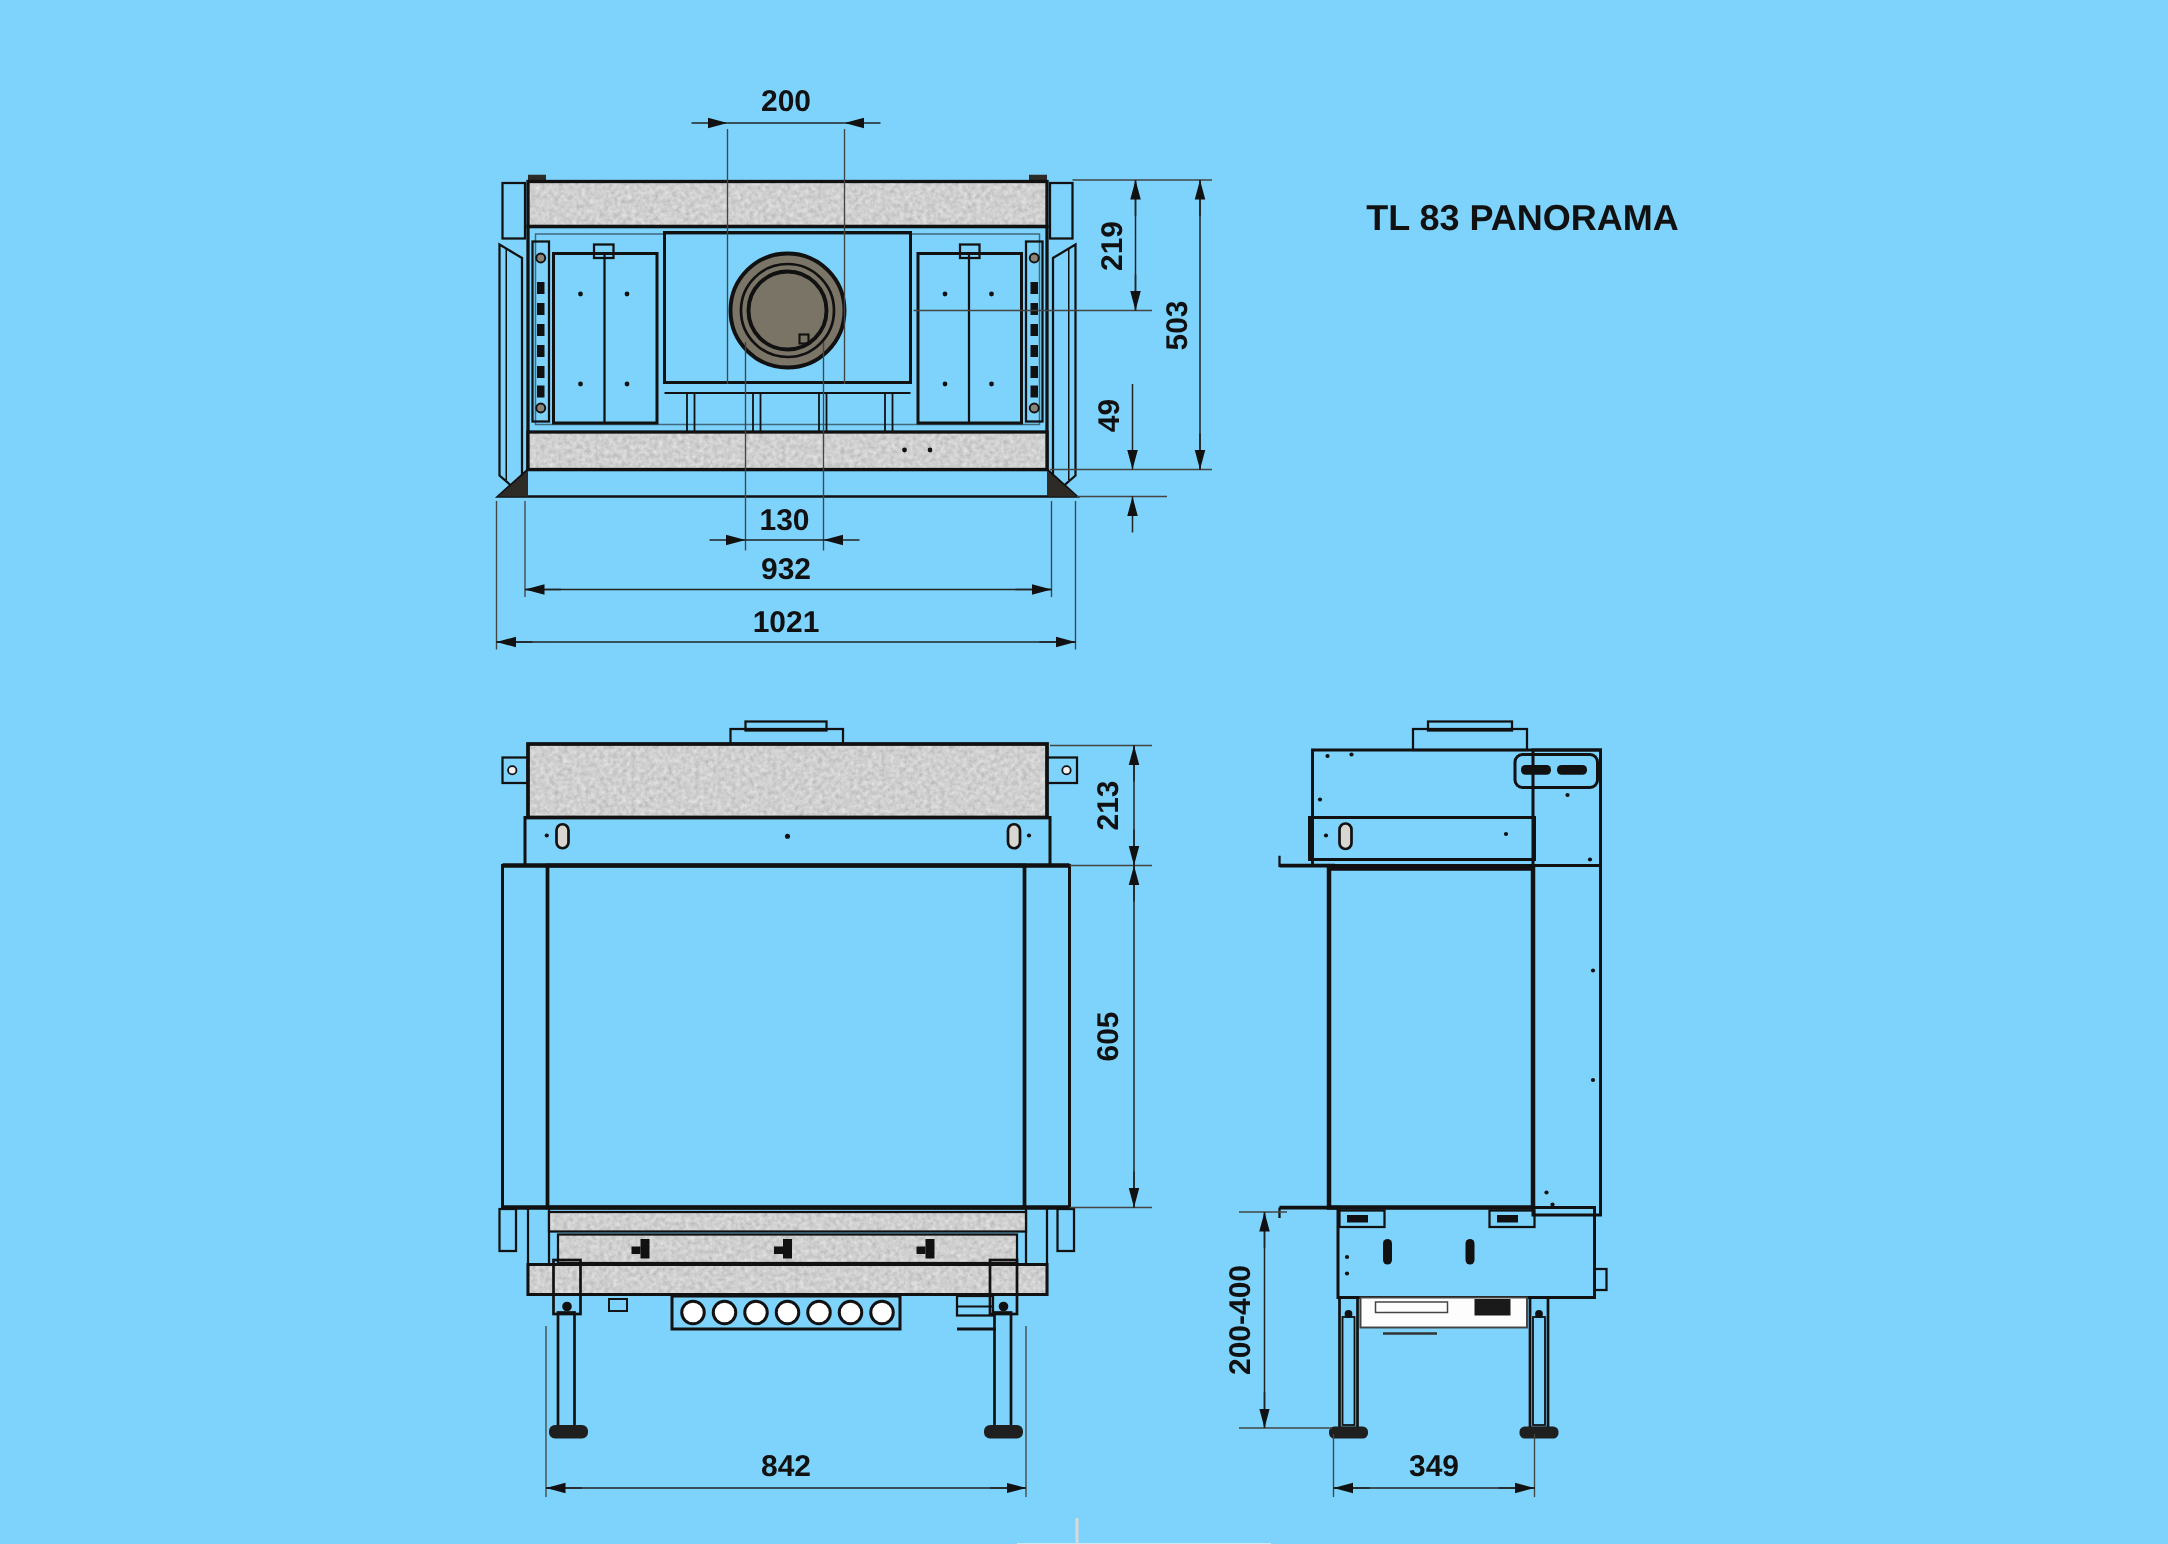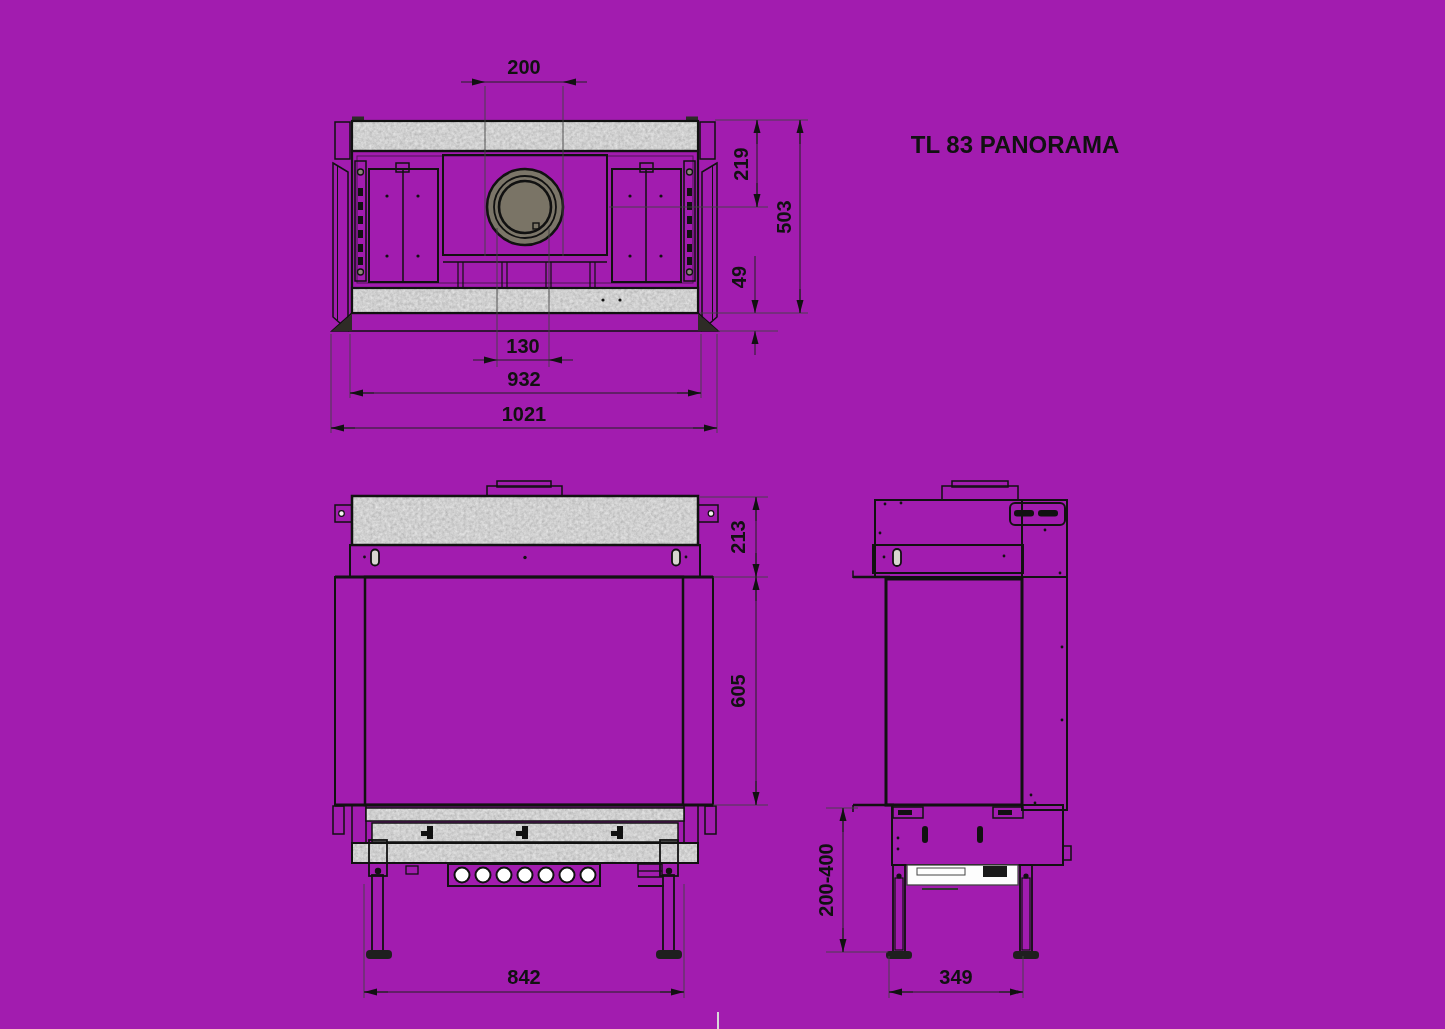--- a/index.html
+++ b/index.html
@@ -1,16 +1,16 @@
 <!DOCTYPE html>
 <html><head>
 <meta charset="utf-8">
 <style>
   html,body{margin:0;padding:0;background:#ffffff;}
-  .stage{position:relative;width:1445px;height:1029px;background:#a21caf;overflow:hidden;
+  .stage{position:relative;width:1445px;height:1029px;background:#7dd3fc;overflow:hidden;
          font-family:"Liberation Sans", sans-serif;}
   svg{position:absolute;left:0;top:0;}
   .dim-label{font:bold 20px "Liberation Sans", sans-serif;fill:#111;}
   .title-label{font:bold 24px "Liberation Sans", sans-serif;fill:#111;}
   .dl{stroke:#222;stroke-width:1;fill:none;}
   .ext{stroke:#444;stroke-width:0.9;fill:none;}
   .outline{stroke:#111;fill:none;}
 </style>
 </head>
 <body>

